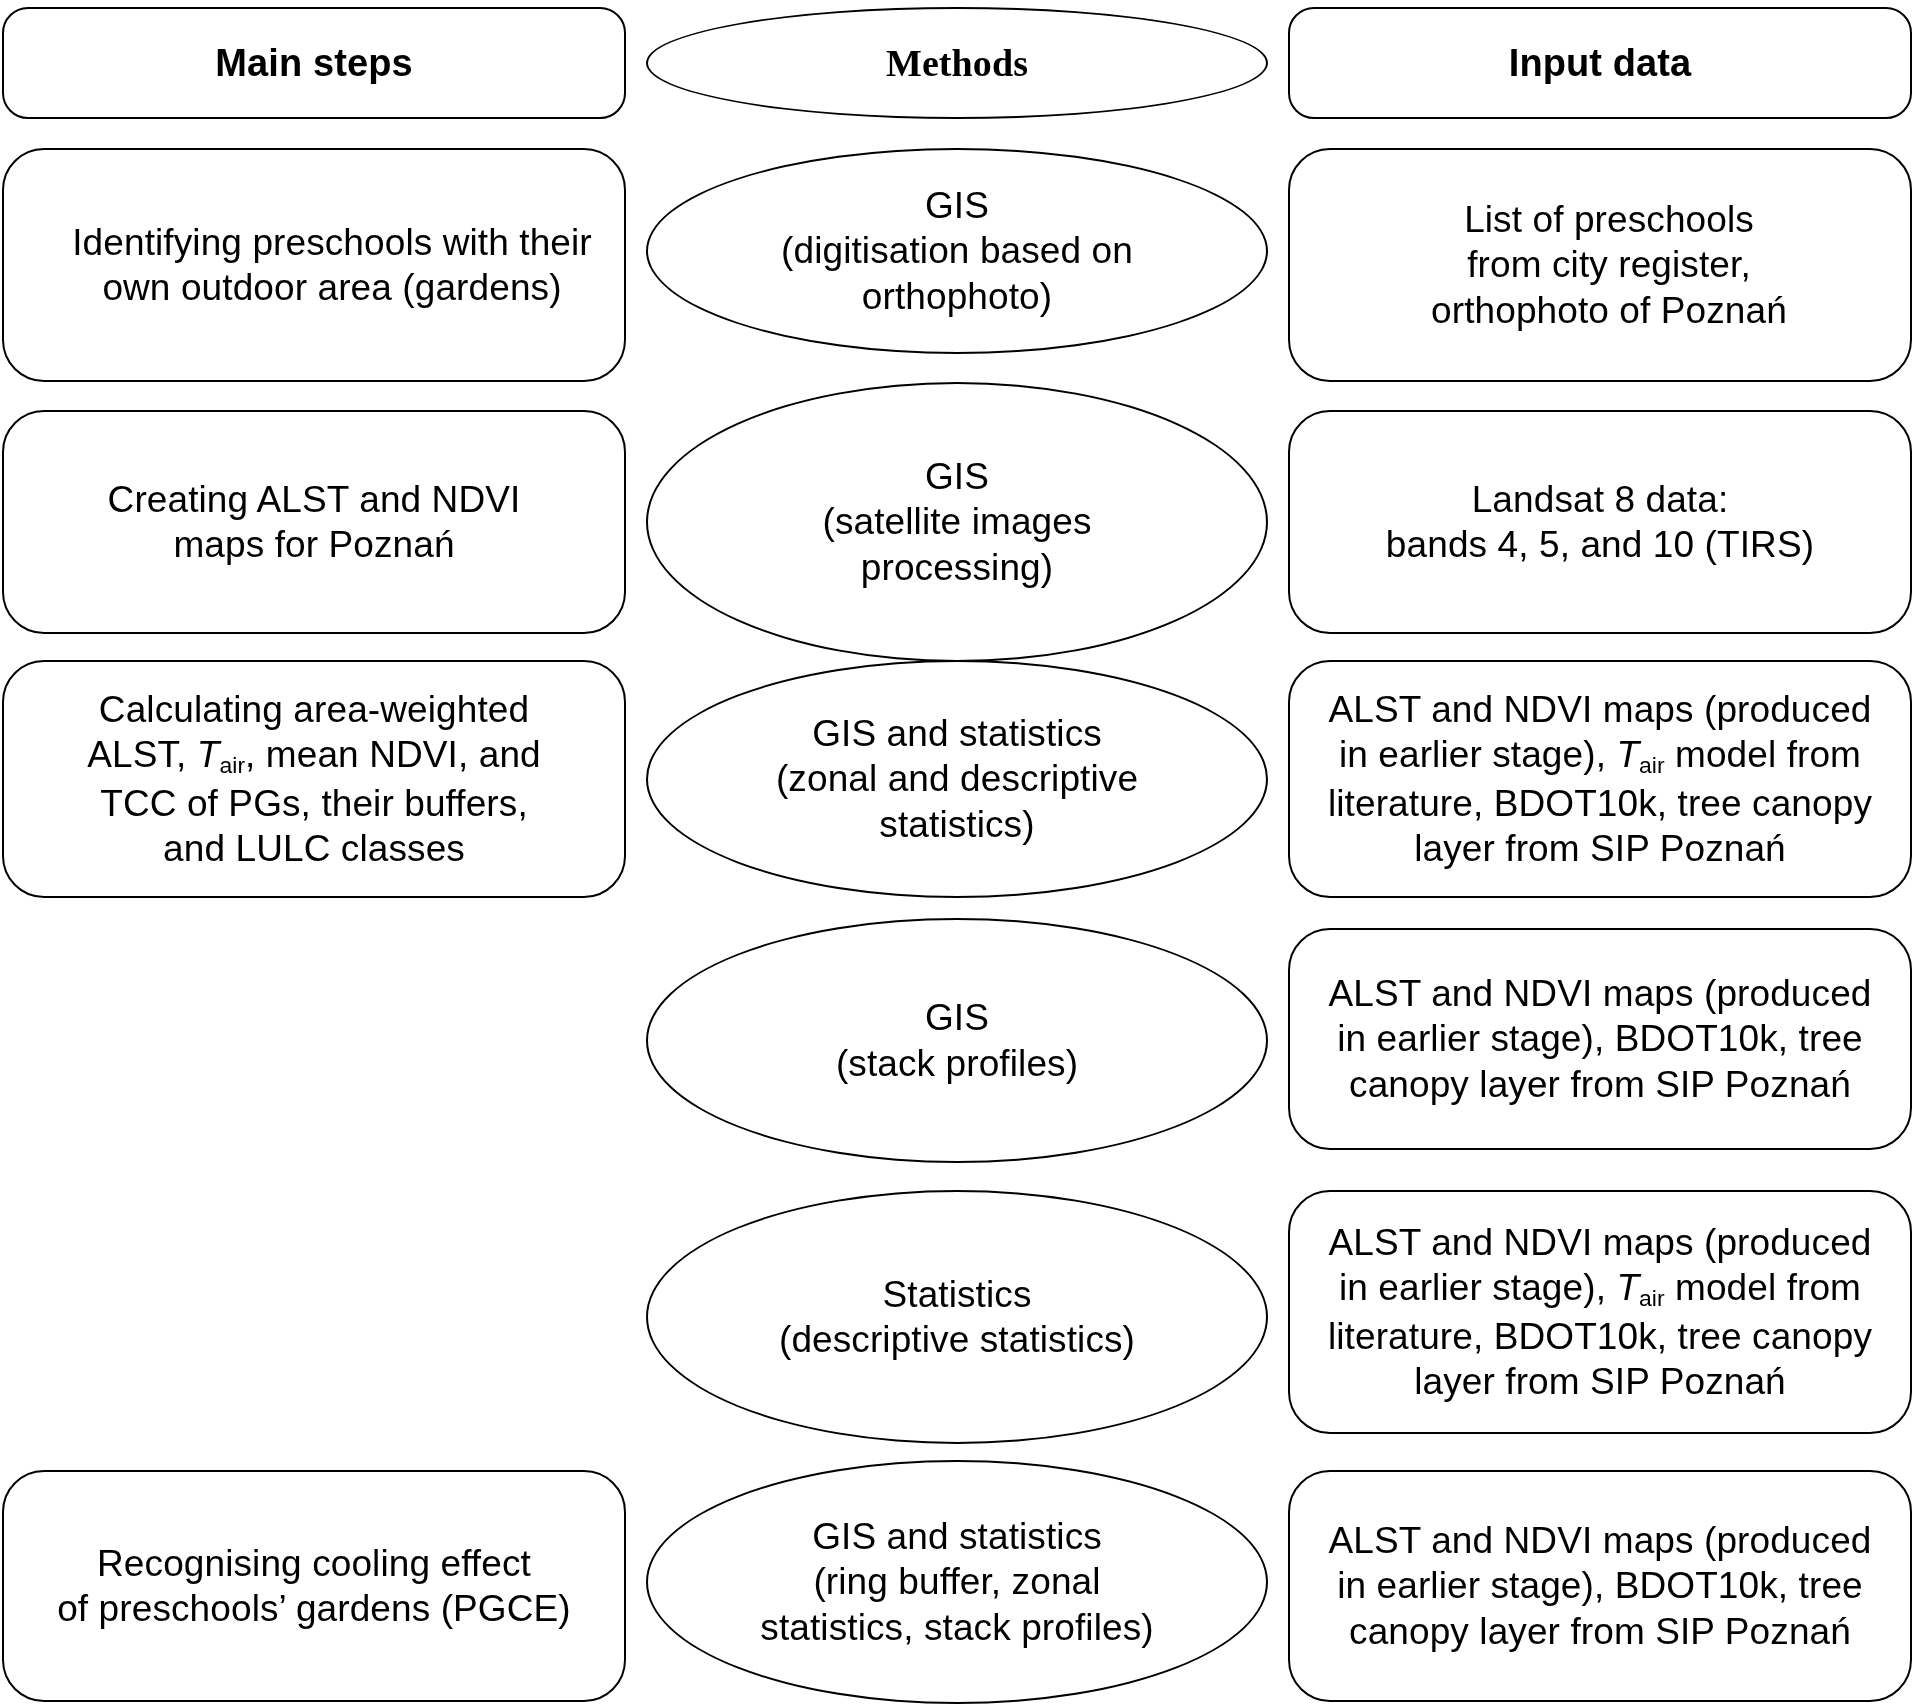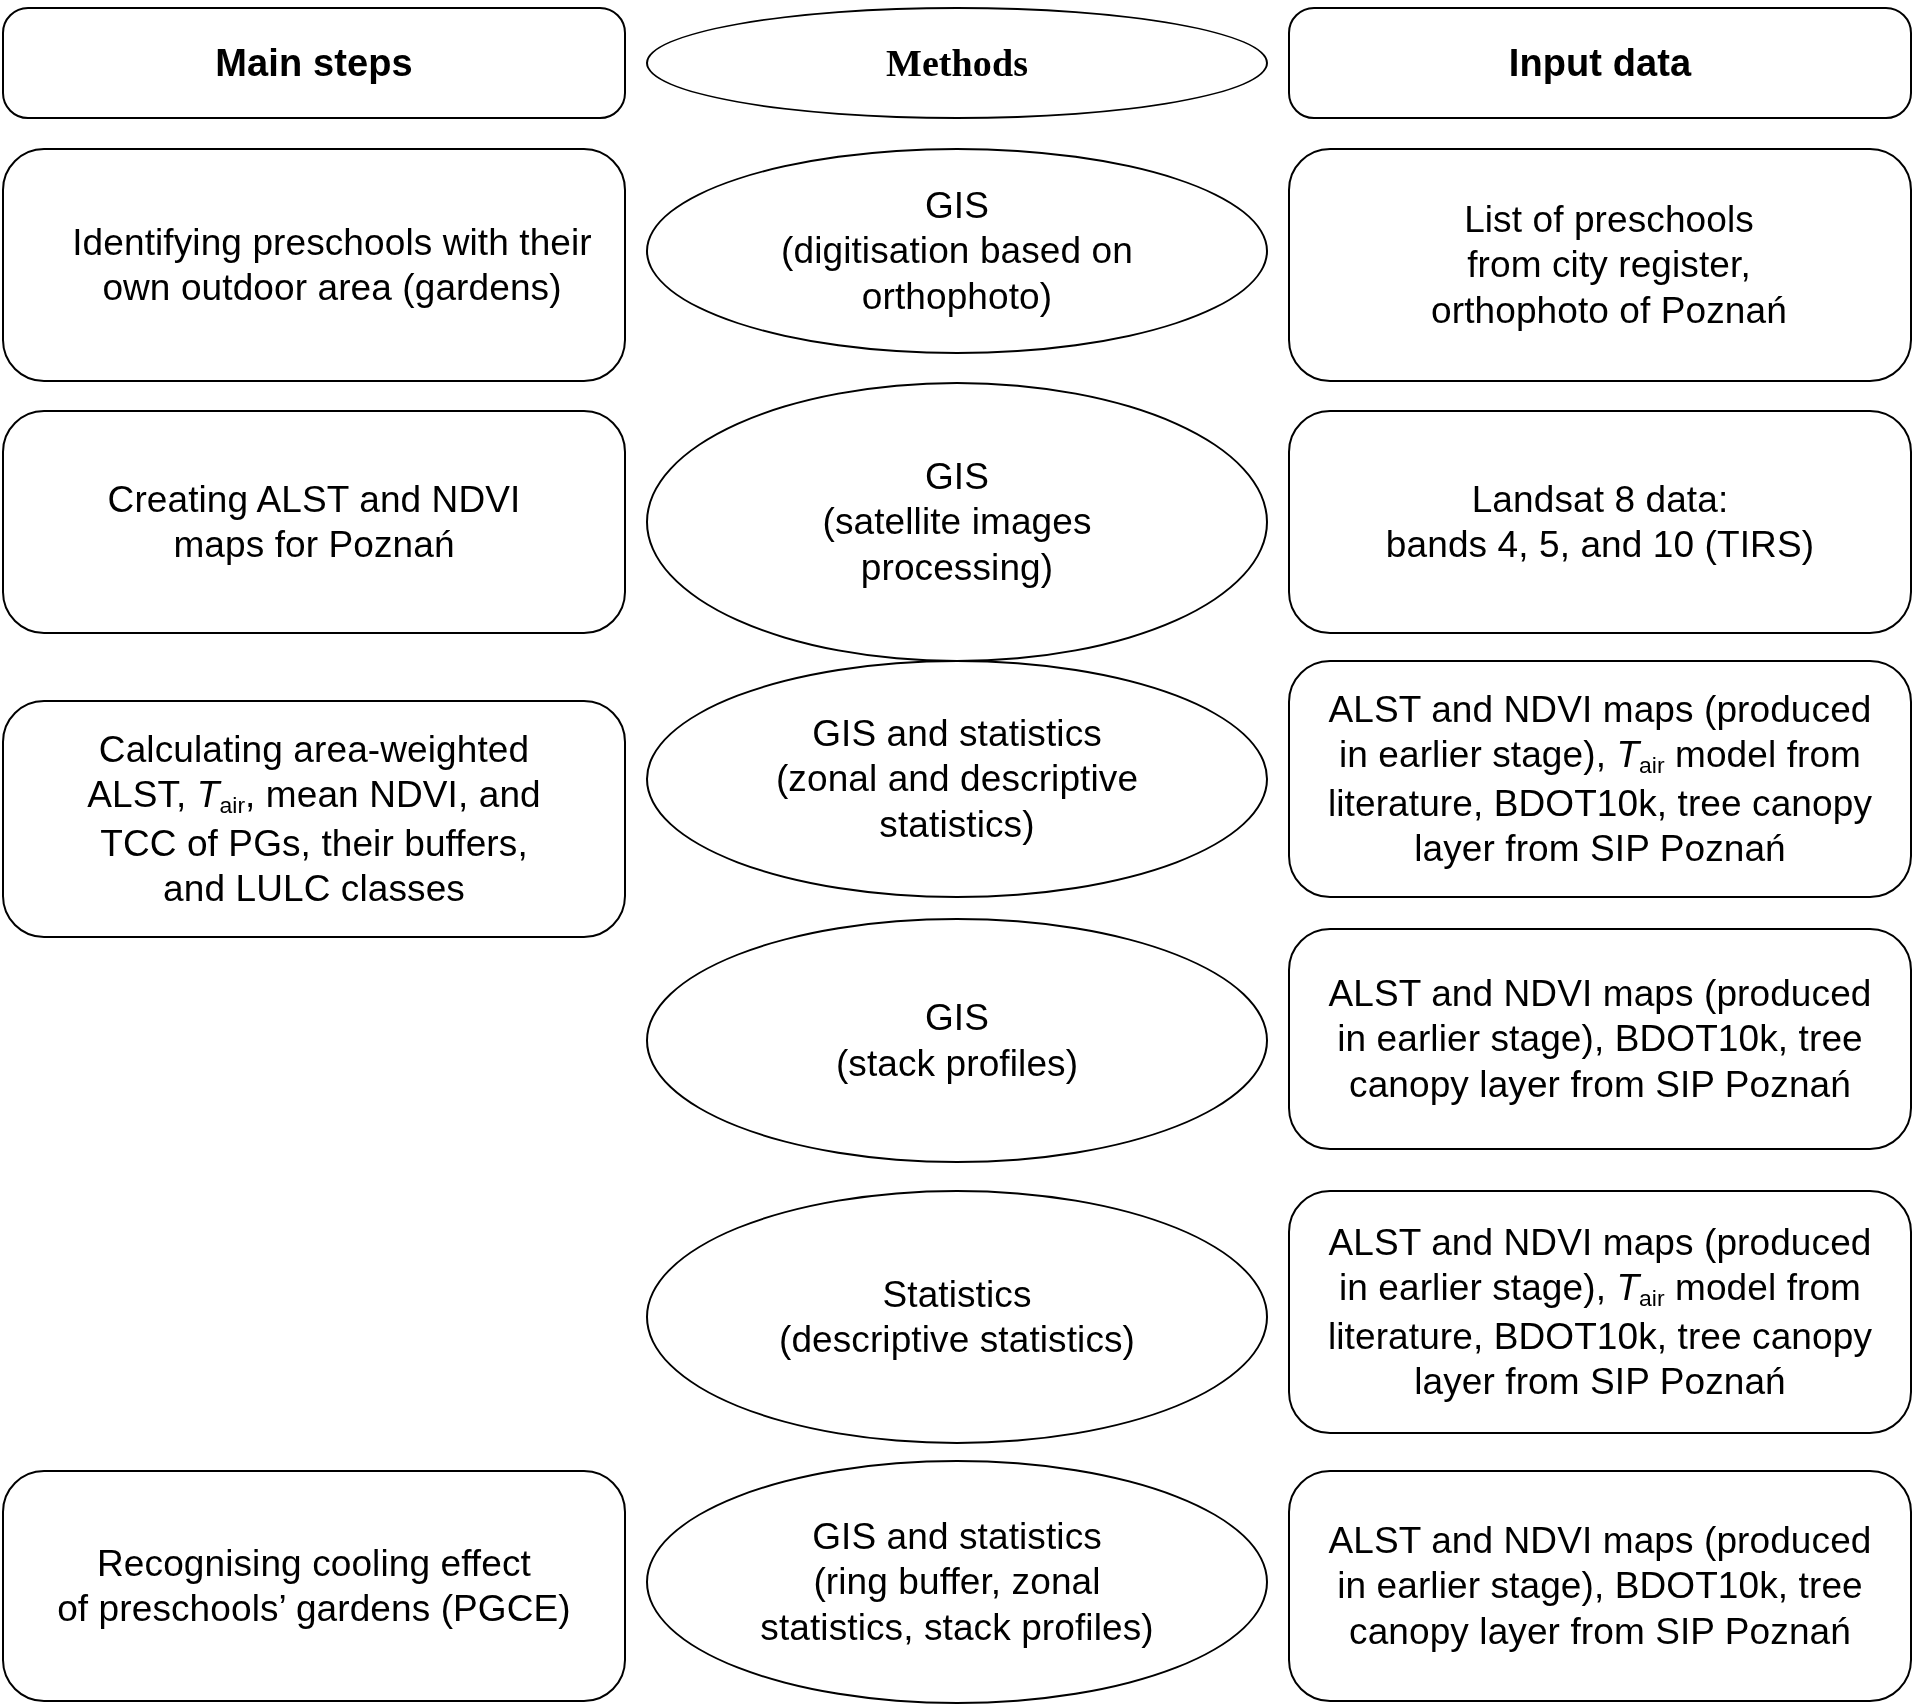--- a/index.html
+++ b/index.html
@@ -117,21 +117,21 @@
   <div class="cell ellipse" style="left:646px; top:382px; width:622px; height:280px;">
     <span class="cell-text">GIS
 (satellite images
 processing)</span>
   </div>
   <div class="cell rect" style="left:1288px; top:410px; width:624px; height:224px;">
     <span class="cell-text">Landsat 8 data:
 bands 4, 5, and 10 (TIRS)</span>
   </div>
 
-  <div class="cell rect" style="left:2px; top:660px; width:624px; height:238px;margin-top:40px;">
+  <div class="cell rect" style="left:2px; top:660px; width:624px; height:238px;">
     <span class="cell-text">Calculating area-weighted<br>ALST, <span class="tvar">T</span><span class="tsub">air</span>, mean NDVI, and<br>TCC of PGs, their buffers,<br>and LULC classes</span>
   </div>
   <div class="cell ellipse" style="left:646px; top:660px; width:622px; height:238px;">
     <span class="cell-text">GIS and statistics
 (zonal and descriptive
 statistics)</span>
   </div>
   <div class="cell rect" style="left:1288px; top:660px; width:624px; height:238px;">
     <span class="cell-text">ALST and NDVI maps (produced<br>in earlier stage), <span class="tvar">T</span><span class="tsub">air</span> model from<br>literature, BDOT10k, tree canopy<br>layer from SIP Poznań</span>
   </div>

